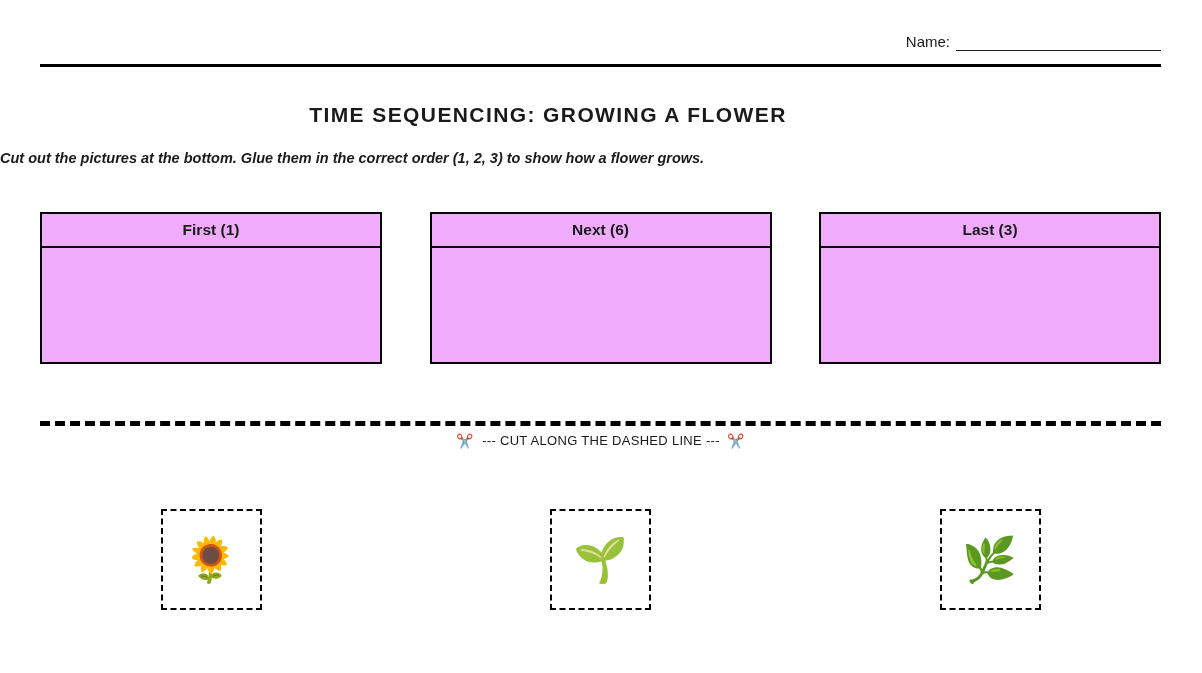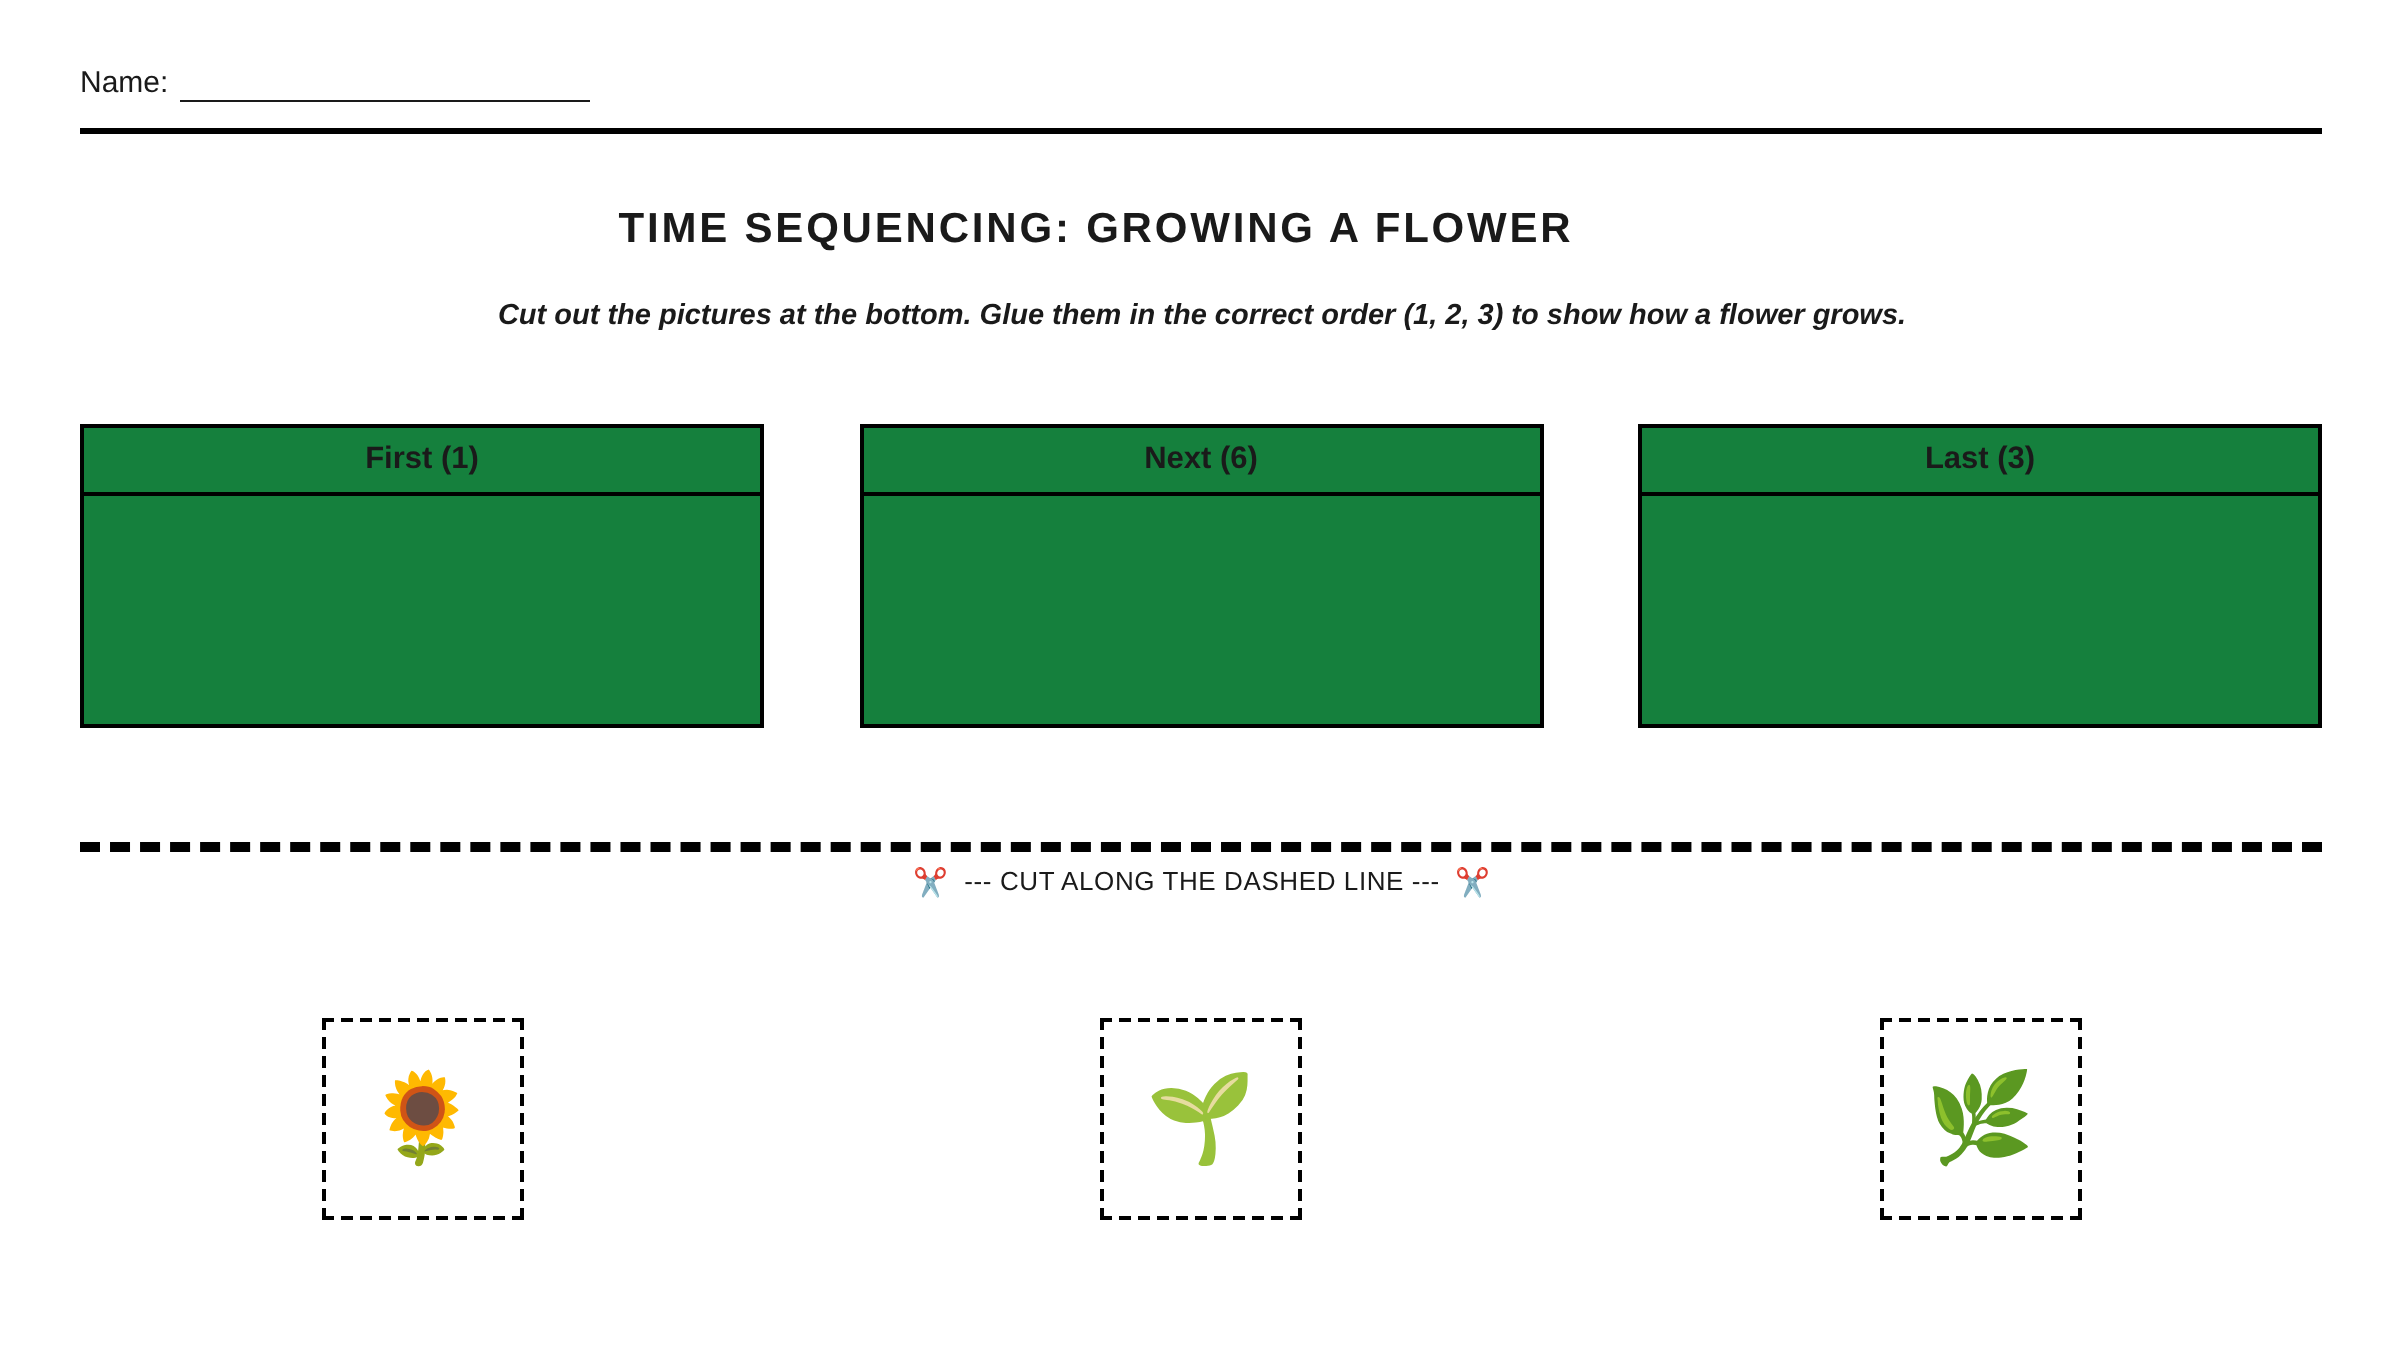--- a/index.html
+++ b/index.html
@@ -25,20 +25,21 @@
 
   
   .name-date-row {
     position: absolute;
     left: 40px;
     top: 33px;
     width: 1121px;
     display: flex;
     justify-content: space-between;
     align-items: flex-end;
+    flex-direction: column;
   }
   .field {
     display: flex;
     align-items: flex-end;
     gap: 6px;
   }
   .field-label {
     font-size: 15px;
     line-height: 18px;
     color: #1a1a1a;
@@ -70,42 +71,42 @@
     font-size: 21px;
     font-weight: bold;
     letter-spacing: 1.4px;
     color: #1a1a1a;
   }
   .worksheet-instructions {
     position: absolute;
     left: 0;
     top: 150px;
     width: 1202px;
-    text-align: center;
+    text-align: left;
     font-size: 14.5px;
     font-style: italic;
     font-weight: bold;
     color: #1a1a1a;
   }
 
   
   .sequence-row {
     position: absolute;
     left: 40px;
     top: 212px;
     width: 1121px;
     display: flex;
     justify-content: space-between;
   }
   .sequence-box {
     width: 342px;
     height: 152px;
     border: 2.6px solid #000000;
     box-sizing: border-box;
-    background: #15803d;
+    background: #f0abfc;
     display: flex;
     flex-direction: column;
   }
   .sequence-box-header {
     height: 32px;
     border-bottom: 2.6px solid #000000;
     display: flex;
     align-items: center;
     justify-content: center;
     font-size: 15.5px;

